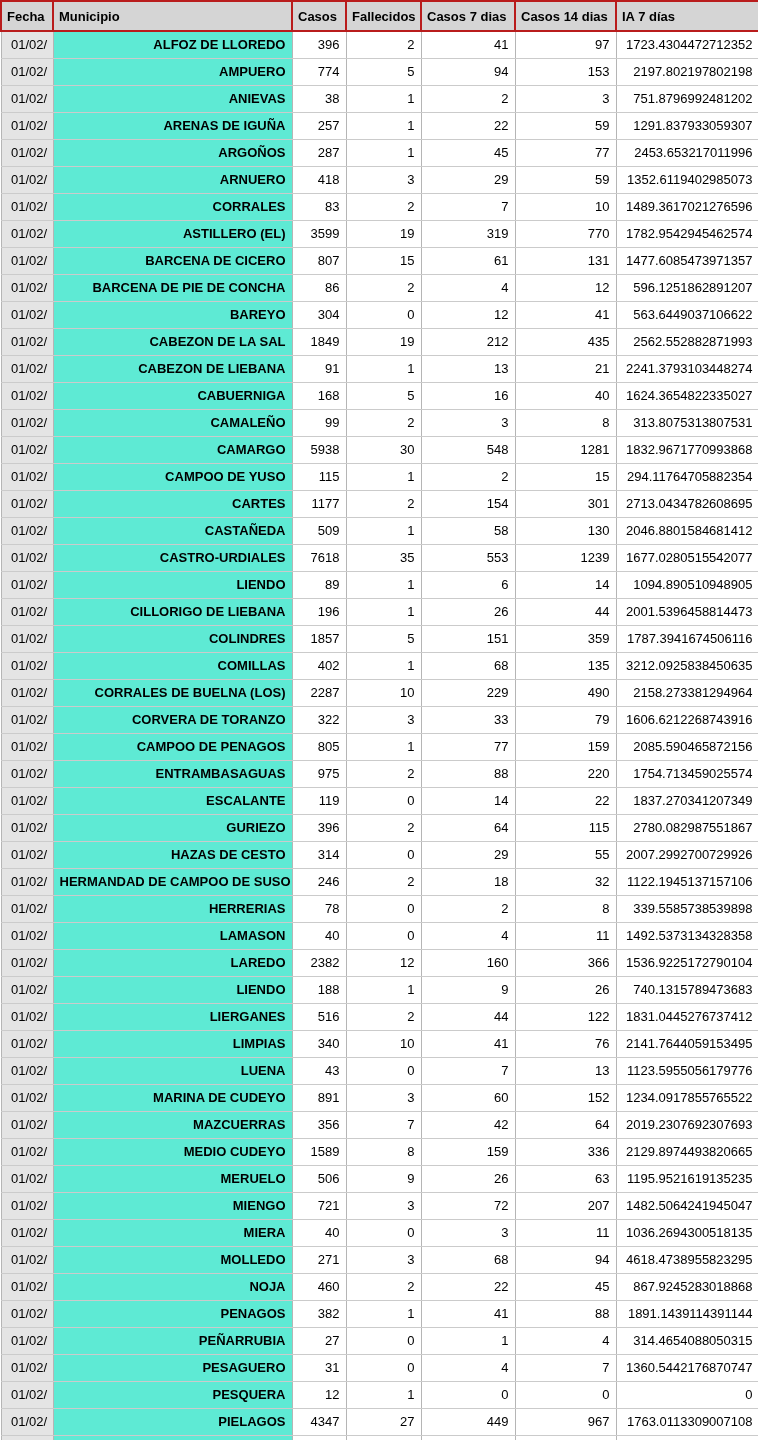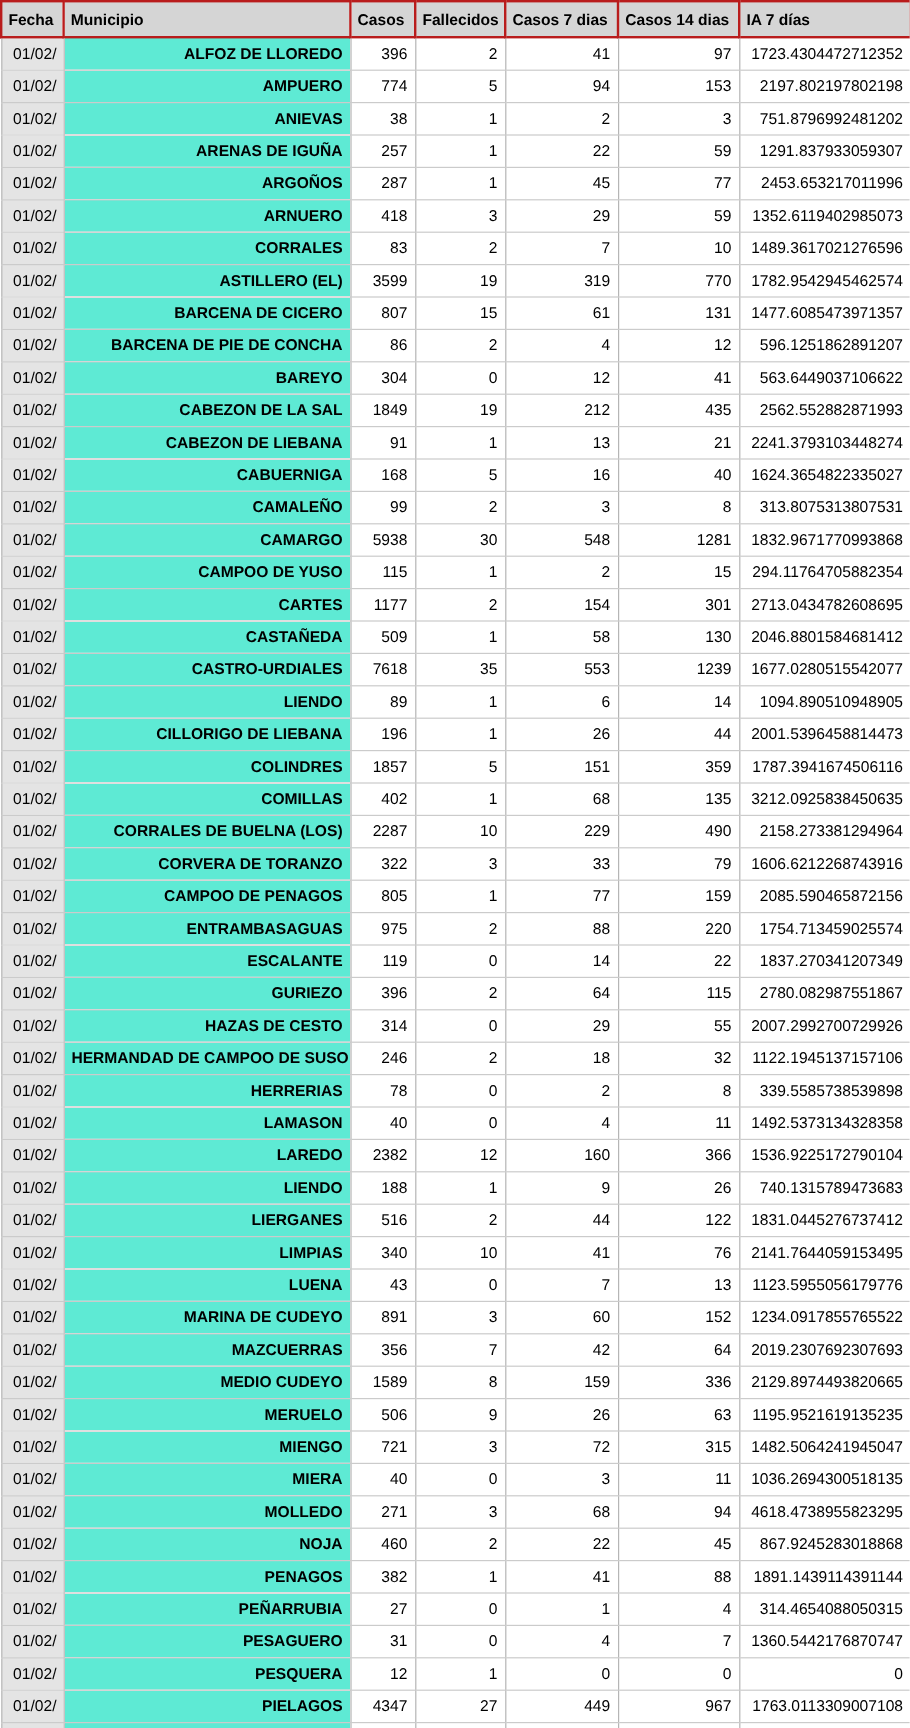--- a/index.html
+++ b/index.html
@@ -466,21 +466,21 @@
         <td class="num">26</td>
         <td class="num">63</td>
         <td class="num">1195.9521619135235</td>
       </tr>
       <tr>
         <th class="fecha">01/02/</th>
         <td class="name">MIENGO</td>
         <td class="num">721</td>
         <td class="num">3</td>
         <td class="num">72</td>
-        <td class="num">315</td>
+        <td class="num">207</td>
         <td class="num">1482.5064241945047</td>
       </tr>
       <tr>
         <th class="fecha">01/02/</th>
         <td class="name">MIERA</td>
         <td class="num">40</td>
         <td class="num">0</td>
         <td class="num">3</td>
         <td class="num">11</td>
         <td class="num">1036.2694300518135</td>

